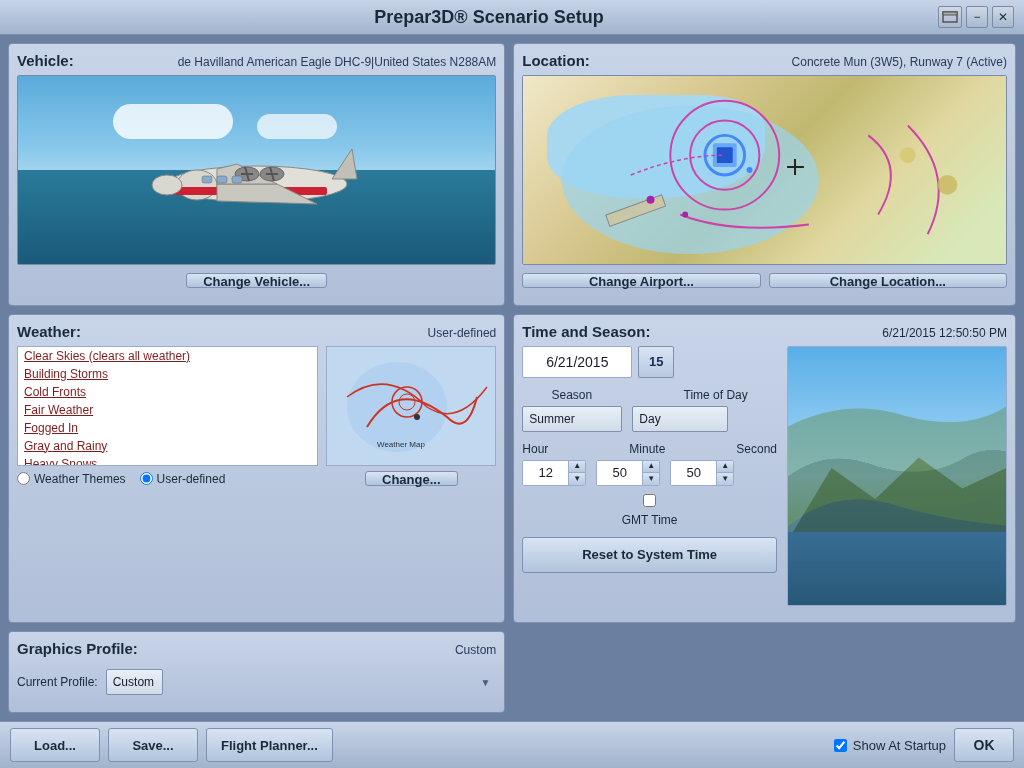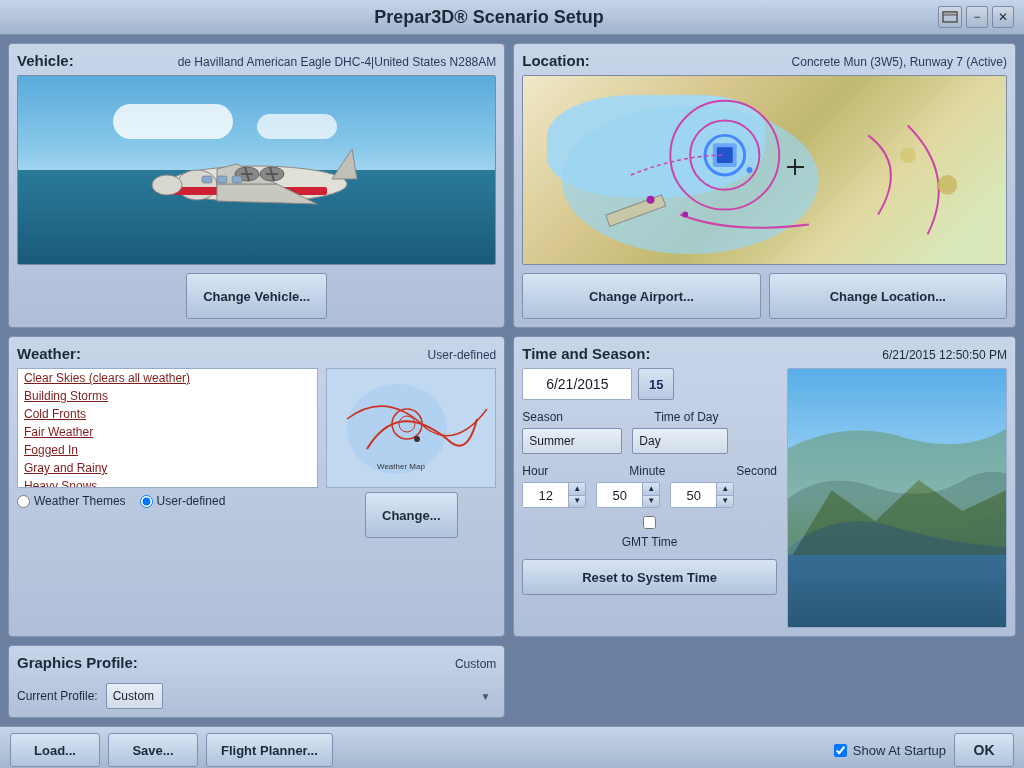--- a/index.html
+++ b/index.html
@@ -227,20 +227,21 @@
       align-items: center;
       justify-content: center;
       font-size: 16px;
       font-weight: bold;
       color: #1a2a5a;
     }
     .label-row {
       display: flex;
       gap: 32px;
       margin-bottom: 4px;
+      justify-content: center;
     }
     .field-label {
       font-size: 12px;
       color: #1a2a3a;
     }
     .select-row {
       display: flex;
       gap: 10px;
       margin-bottom: 10px;
     }
@@ -409,21 +410,21 @@
       font-weight: bold;
       color: #1a2a3a;
       cursor: pointer;
     }
     .btn-panel {
       display: flex;
       justify-content: center;
       margin-top: 6px;
     }
     .action-btn {
-      height: 46px;
+      height: 15px;
       background: linear-gradient(to bottom, #d8e4f4, #b0c4dc);
       border: 1px solid #8090b0;
       border-radius: 3px;
       font-size: 13px;
       font-weight: bold;
       color: #1a2a3a;
       cursor: pointer;
       padding: 0 16px;
     }
     .panel-header-row {
@@ -472,21 +473,21 @@
     <div class="tb-btn">−</div>
     <div class="tb-btn">✕</div>
   </div>
 </div>
 
 <div class="main-content">
 
   <div class="panel vehicle-panel">
     <div class="panel-header-row">
       <span class="panel-header">Vehicle:</span>
-      <span style="font-size:12px;color:#2a3a5a;">de Havilland American Eagle DHC-4|United States N288AM</span>
+      <span style="font-size:12px;color:#2a3a5a;">de Havilland American Eagle DHC-9|United States N288AM</span>
     </div>
     <div class="vehicle-image">
       <div class="vehicle-sky"></div>
       <div class="vehicle-water"></div>
       <div class="vehicle-clouds"></div>
       <div class="vehicle-clouds2"></div>
 
       <svg style="position:absolute;top:28%;left:50%;transform:translateX(-50%);" width="280" height="100" viewBox="0 0 280 100">
 
         <ellipse cx="140" cy="55" rx="90" ry="18" fill="#e0e0d8" stroke="#888" stroke-width="1"></ellipse>

